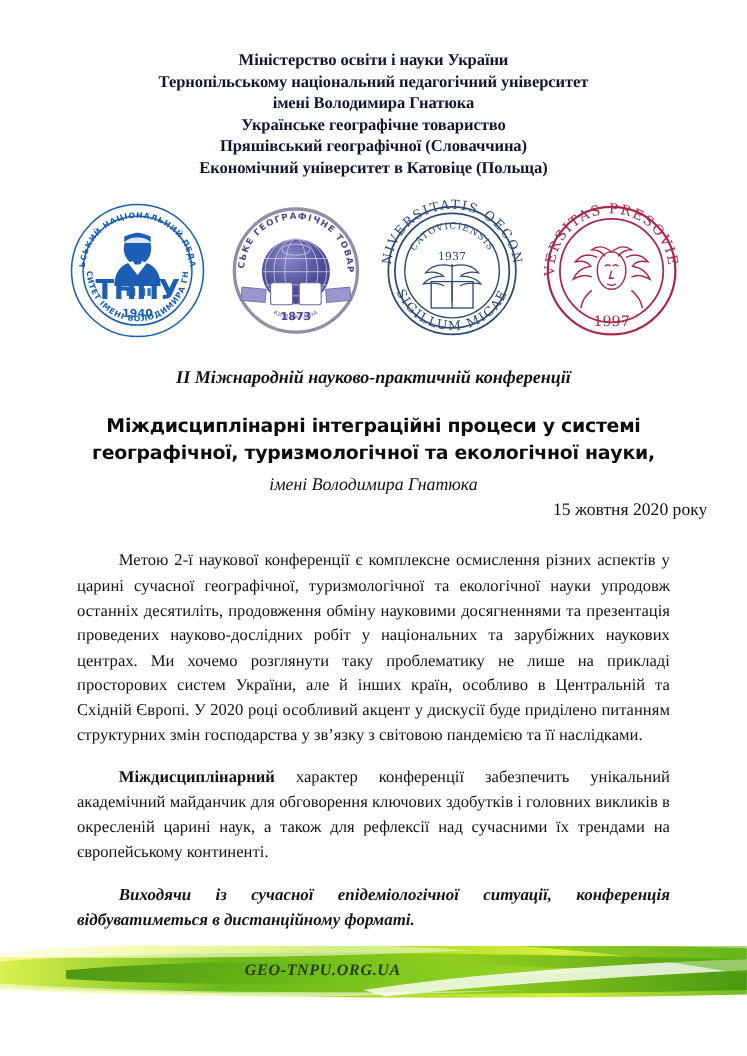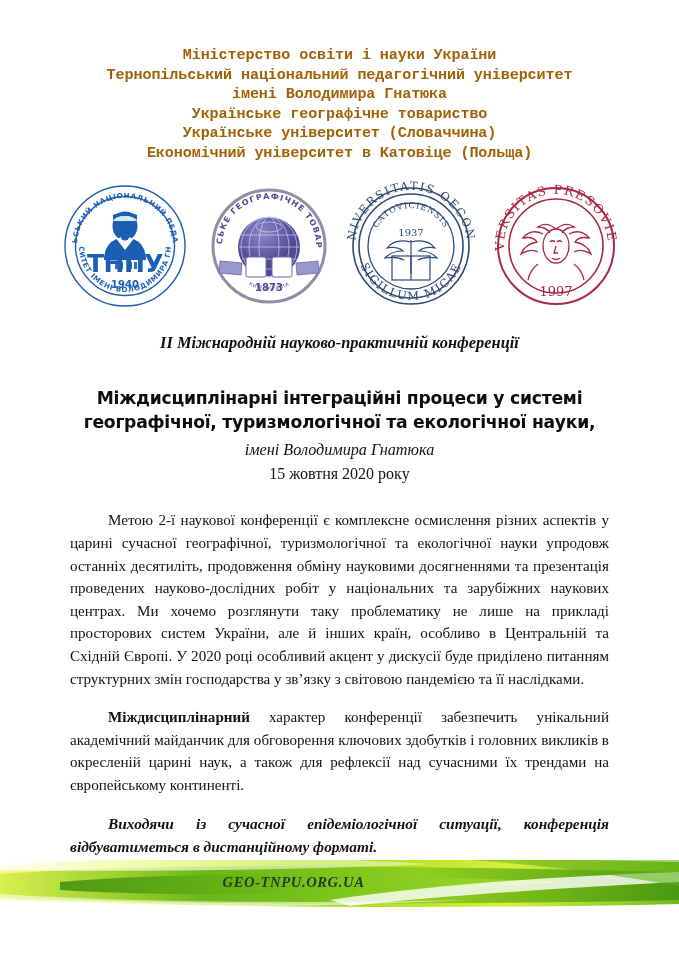--- a/index.html
+++ b/index.html
@@ -26,22 +26,21 @@
   
   .org-header {
     padding-top: 46px;
     text-align: center;
   }
   .org-line {
     font-weight: bold;
     font-size: 15.1px;
     line-height: 19.6px;
     letter-spacing: -0.1px;
-    color: #a16207;
-    font-family: Liberation Mono, monospace;
+    color: #0f172a;
   }
 
   
   .logo-row {
     margin-top: 14px;
     display: flex;
     justify-content: center;
     align-items: center;
     gap: 13px;
     height: 136px;
@@ -64,41 +63,41 @@
   .invite-conf {
     font-size: 16.4px;
     font-weight: bold;
     font-style: italic;
     line-height: 23px;
     margin-top: 1px;
   }
 
   
   .conf-title {
-    margin-top: 32px;
+    margin-top: 22px;
     text-align: center;
     font-family: "DejaVu Sans", "Liberation Sans", sans-serif;
     font-weight: bold;
     font-size: 17.2px;
     line-height: 24.5px;
     letter-spacing: -0.25px;
     color: #0d0d0d;
     padding: 0 44px;
   }
   .conf-sub {
     margin-top: 5px;
     text-align: center;
     font-style: italic;
     font-size: 16.2px;
     line-height: 21.8px;
     color: #121212;
     padding: 0 36px;
   }
   .conf-date {
-    text-align: center;
+    text-align: right;
     font-size: 16px;
     line-height: 23px;
     margin-top: 1px;
     font-style: normal;
   }
 
   
   .body-text {
     margin: 12px auto;
     padding: 0 70px;
@@ -148,24 +147,24 @@
     z-index: 4;
   }
 </style>
 </head>
 <body>
 
 <div class="page">
 
   <div class="org-header">
     <div class="org-line">Міністерство освіти і науки України</div>
-    <div class="org-line">Тернопільський національний педагогічний університет</div>
+    <div class="org-line">Тернопільському національний педагогічний університет</div>
     <div class="org-line">імені Володимира Гнатюка</div>
     <div class="org-line">Українське географічне товариство</div>
-    <div class="org-line">Українське університет (Словаччина)</div>
+    <div class="org-line">Пряшівський географічної (Словаччина)</div>
     <div class="org-line">Економічний університет в Катовіце (Польща)</div>
   </div>
 
   <div class="logo-row">
 
     <div class="logo">
       <svg width="136" height="136" viewBox="0 0 136 136" aria-hidden="true">
         <defs>
           <path id="tnpuTop" d="M 20,68 A 48,48 0 0 1 116,68"></path>
           <path id="tnpuBot" d="M 22,68 A 46,46 0 0 0 114,68"></path>

